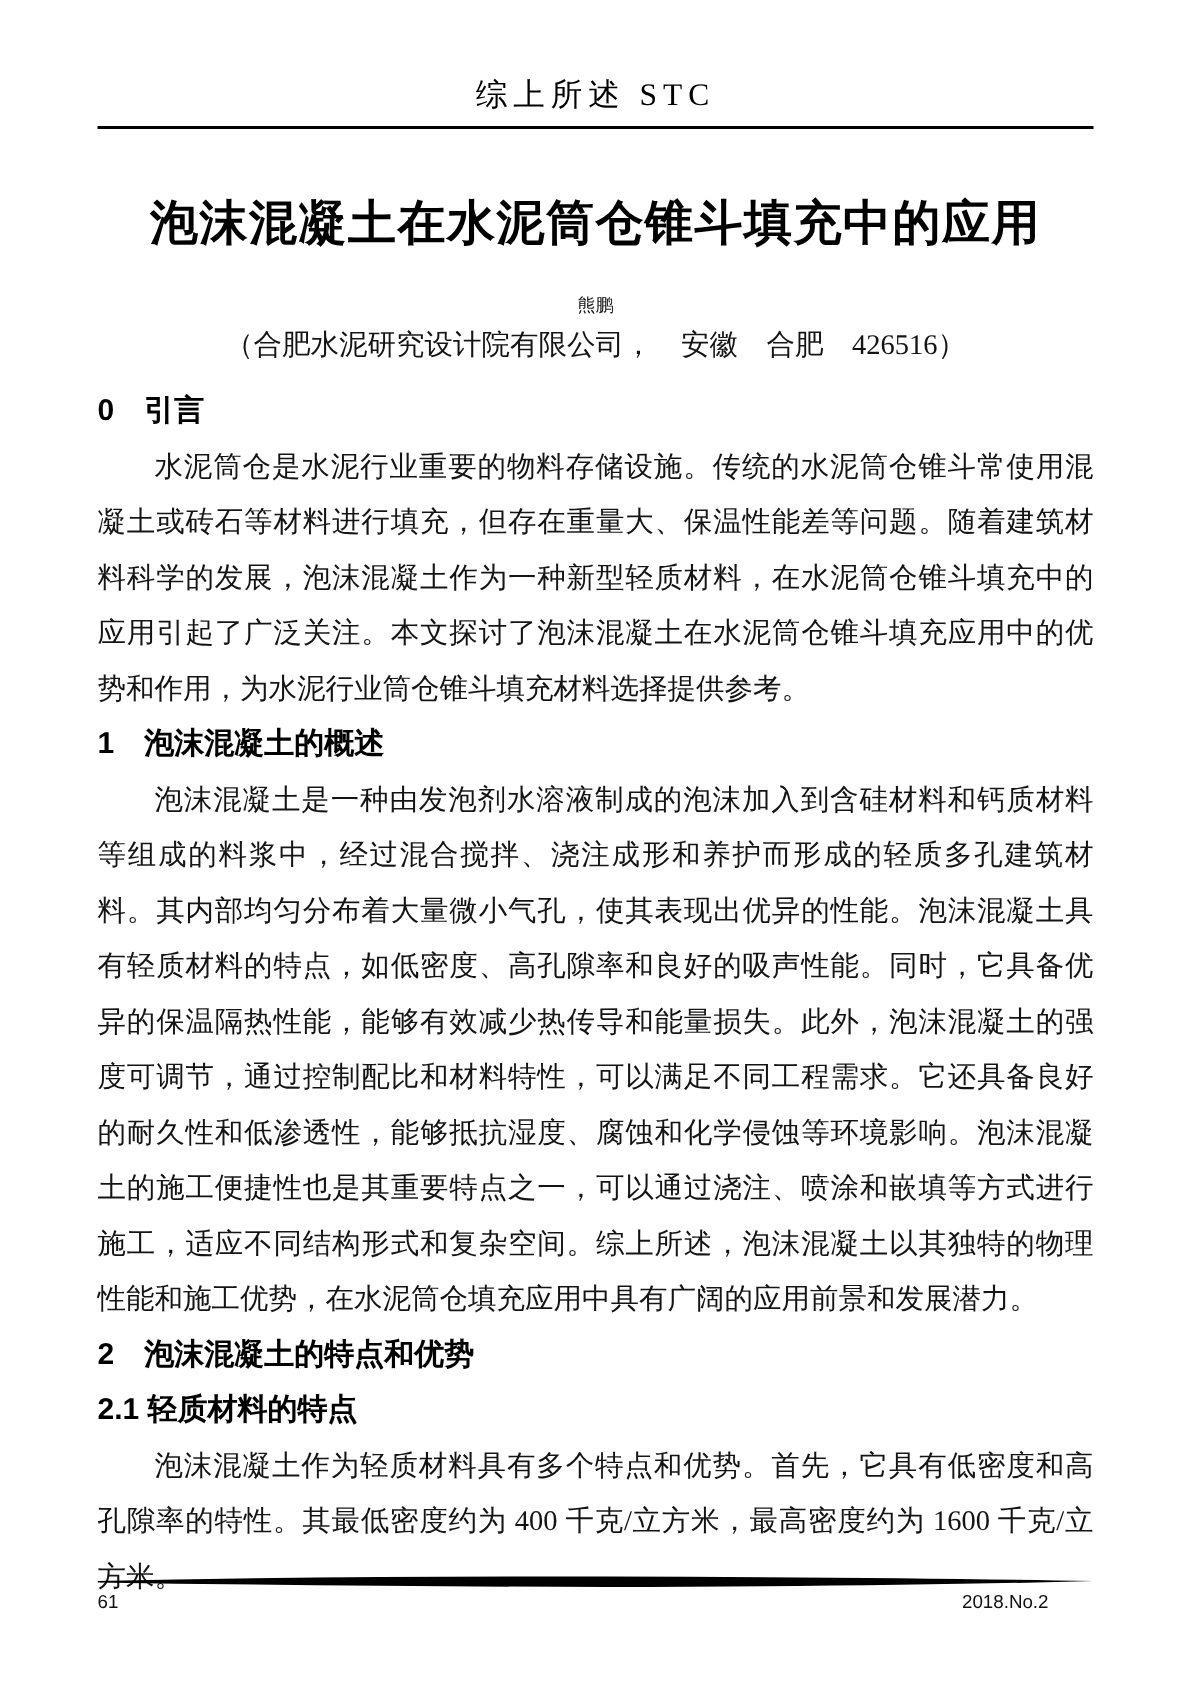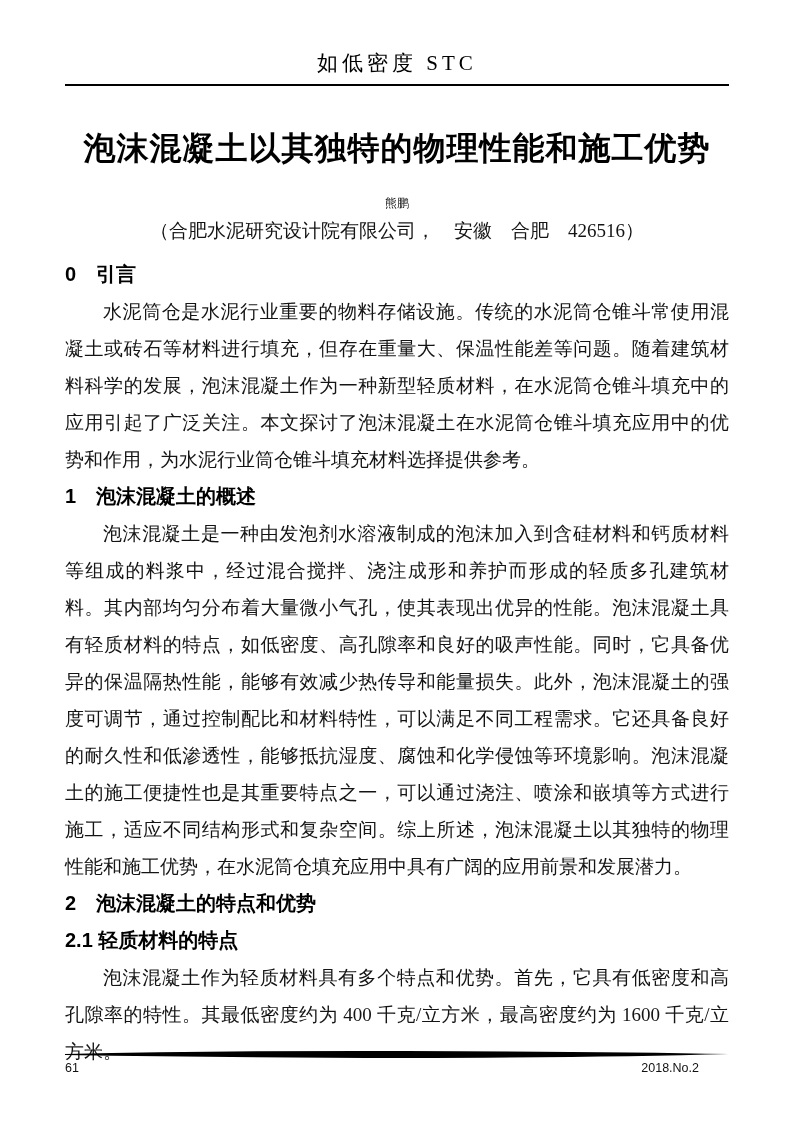--- a/index.html
+++ b/index.html
@@ -98,25 +98,25 @@
   .issue {
     position: absolute;
     right: 30px;
   }
 </style>
 </head>
 <body>
 
 <div class="page">
 
-  <div class="journal-title">如低密度 STC</div>
+  <div class="journal-title">综上所述 STC</div>
 
   <div class="header-rule"></div>
 
-  <h1 class="article-title">泡沫混凝土以其独特的物理性能和施工优势</h1>
+  <h1 class="article-title">泡沫混凝土在水泥筒仓锥斗填充中的应用</h1>
 
   <div class="author">熊鹏</div>
 
   <div class="affiliation">（合肥水泥研究设计院有限公司，　安徽　合肥　426516）</div>
 
   <h2 class="sec-heading first">0　引言</h2>
 
   <p class="body-para">水泥筒仓是水泥行业重要的物料存储设施。传统的水泥筒仓锥斗常使用混凝土或砖石等材料进行填充，但存在重量大、保温性能差等问题。随着建筑材料科学的发展，泡沫混凝土作为一种新型轻质材料，在水泥筒仓锥斗填充中的应用引起了广泛关注。本文探讨了泡沫混凝土在水泥筒仓锥斗填充应用中的优势和作用，为水泥行业筒仓锥斗填充材料选择提供参考。</p>
 
   <h2 class="sec-heading">1　泡沫混凝土的概述</h2>

